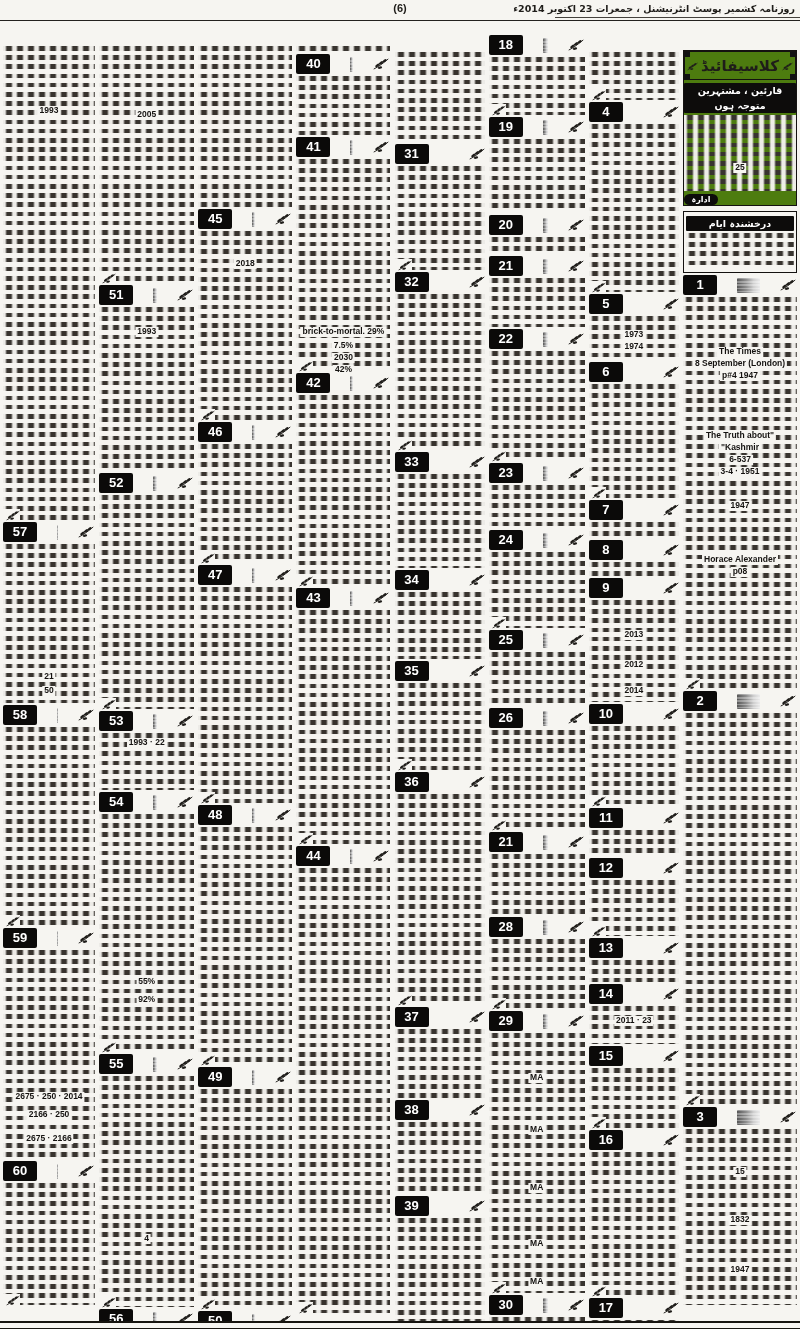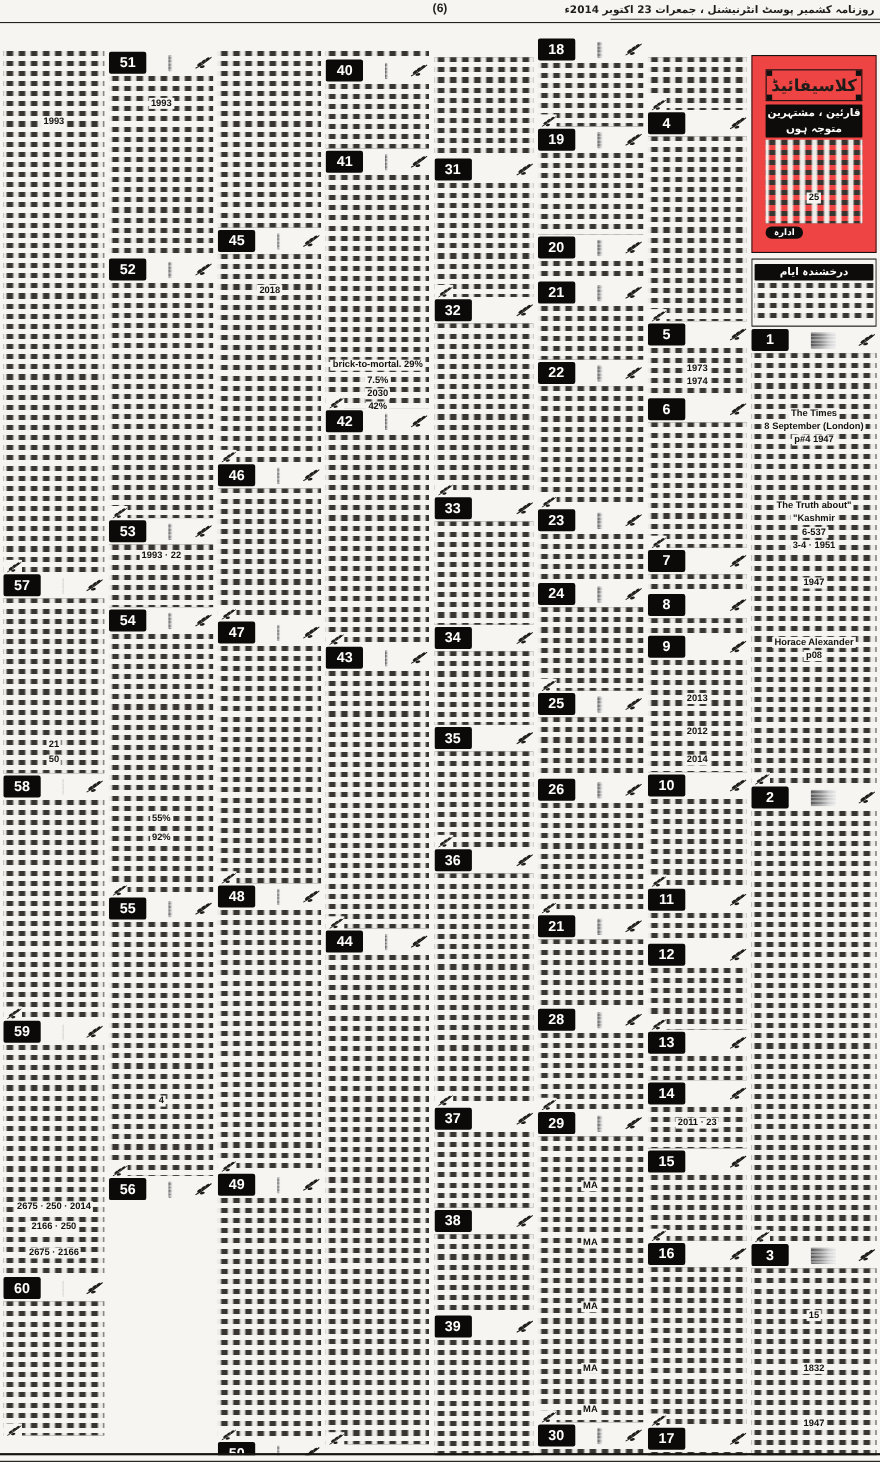--- a/index.html
+++ b/index.html
@@ -36,21 +36,21 @@
   
   .item-head{display:flex;align-items:center;height:22px;margin:1px 0;direction:ltr;gap:20px;}
   .badge{flex:none;width:34px;height:20px;background:#0b0a09;color:#fff;
     font:bold 13px/20px "Liberation Sans",sans-serif;text-align:center;border-radius:2px;}
   .hbar{flex:1 1 auto;height:15px;border-radius:1px;
     background-image:
       repeating-linear-gradient(180deg, rgba(255,255,255,.33) 0 1.5px, rgba(255,255,255,0) 1.5px 3.2px),
       linear-gradient(90deg,#565656 0%,#8f8f8f 40%,#cfcfcf 72%,#ebebeb 100%);}
   .leafwrap{flex:none;width:17px;height:14px;display:flex;align-items:center;}
   
-  .cbox{border:1.6px solid #141210;padding:12px;margin-top:27px;background:#ef4444;}
+  .cbox{border:1.6px solid #141210;padding:0;margin-top:27px;background:#4d7c0f;}
   .masthead{border:1.2px solid #141210;margin-bottom:3px;padding:5px 2px 4px;
     text-align:center;position:relative;display:flex;align-items:center;justify-content:center;gap:3px;
     background:
       linear-gradient(#111,#111) left top/5px 5px no-repeat,
       linear-gradient(#111,#111) right top/5px 5px no-repeat,
       linear-gradient(#111,#111) left bottom/5px 5px no-repeat,
       linear-gradient(#111,#111) right bottom/5px 5px no-repeat;}
   .mast-title{font:bold 15px "DejaVu Sans",sans-serif;direction:rtl;}
   .bbar{background:#0d0c0b;color:#fff;text-align:center;direction:rtl;
     font:bold 9.5px/15px "DejaVu Sans",sans-serif;margin:2px 0;border-radius:1px;}
@@ -1282,20 +1282,34 @@
     <ellipse cx="6" cy="10" rx="3.4" ry="1.7" transform="rotate(-35 6 10)"></ellipse>
     <ellipse cx="11" cy="6.5" rx="3.4" ry="1.7" transform="rotate(-35 11 6.5)"></ellipse>
     <ellipse cx="16" cy="3.5" rx="3.1" ry="1.6" transform="rotate(-35 16 3.5)"></ellipse>
     <ellipse cx="9.5" cy="13" rx="3.1" ry="1.6" transform="rotate(-12 9.5 13)"></ellipse>
             </g>
           </svg>
         </span>
       </div>
     </div>
     <div class="col" style="width: 95px; padding-top: 22px;">
+      <div class="sim" style="height: 237px;">
+        <span class="frag" style="top: 64px;">2005</span>
+        <div class="leaf-end">
+          <svg width="14" height="11" viewBox="0 0 22 16">
+    <g fill="#1f1d1a">
+              <path d="M1 15 C7 12, 14 7, 21 1" stroke="#1f1d1a" stroke-width="1.3" fill="none"></path>
+    <ellipse cx="6" cy="10" rx="3.4" ry="1.7" transform="rotate(-35 6 10)"></ellipse>
+    <ellipse cx="11" cy="6.5" rx="3.4" ry="1.7" transform="rotate(-35 11 6.5)"></ellipse>
+    <ellipse cx="16" cy="3.5" rx="3.1" ry="1.6" transform="rotate(-35 16 3.5)"></ellipse>
+    <ellipse cx="9.5" cy="13" rx="3.1" ry="1.6" transform="rotate(-12 9.5 13)"></ellipse>
+            </g>
+          </svg>
+        </div>
+      </div>
       <div class="item-head">
         <span class="badge">51</span>
         <span class="hbar"></span>
         <span class="leafwrap">
           <svg width="16" height="12" viewBox="0 0 22 16">
     <g fill="#1f1d1a">
               <path d="M1 15 C7 12, 14 7, 21 1" stroke="#1f1d1a" stroke-width="1.3" fill="none"></path>
     <ellipse cx="6" cy="10" rx="3.4" ry="1.7" transform="rotate(-35 6 10)"></ellipse>
     <ellipse cx="11" cy="6.5" rx="3.4" ry="1.7" transform="rotate(-35 11 6.5)"></ellipse>
     <ellipse cx="16" cy="3.5" rx="3.1" ry="1.6" transform="rotate(-35 16 3.5)"></ellipse>

